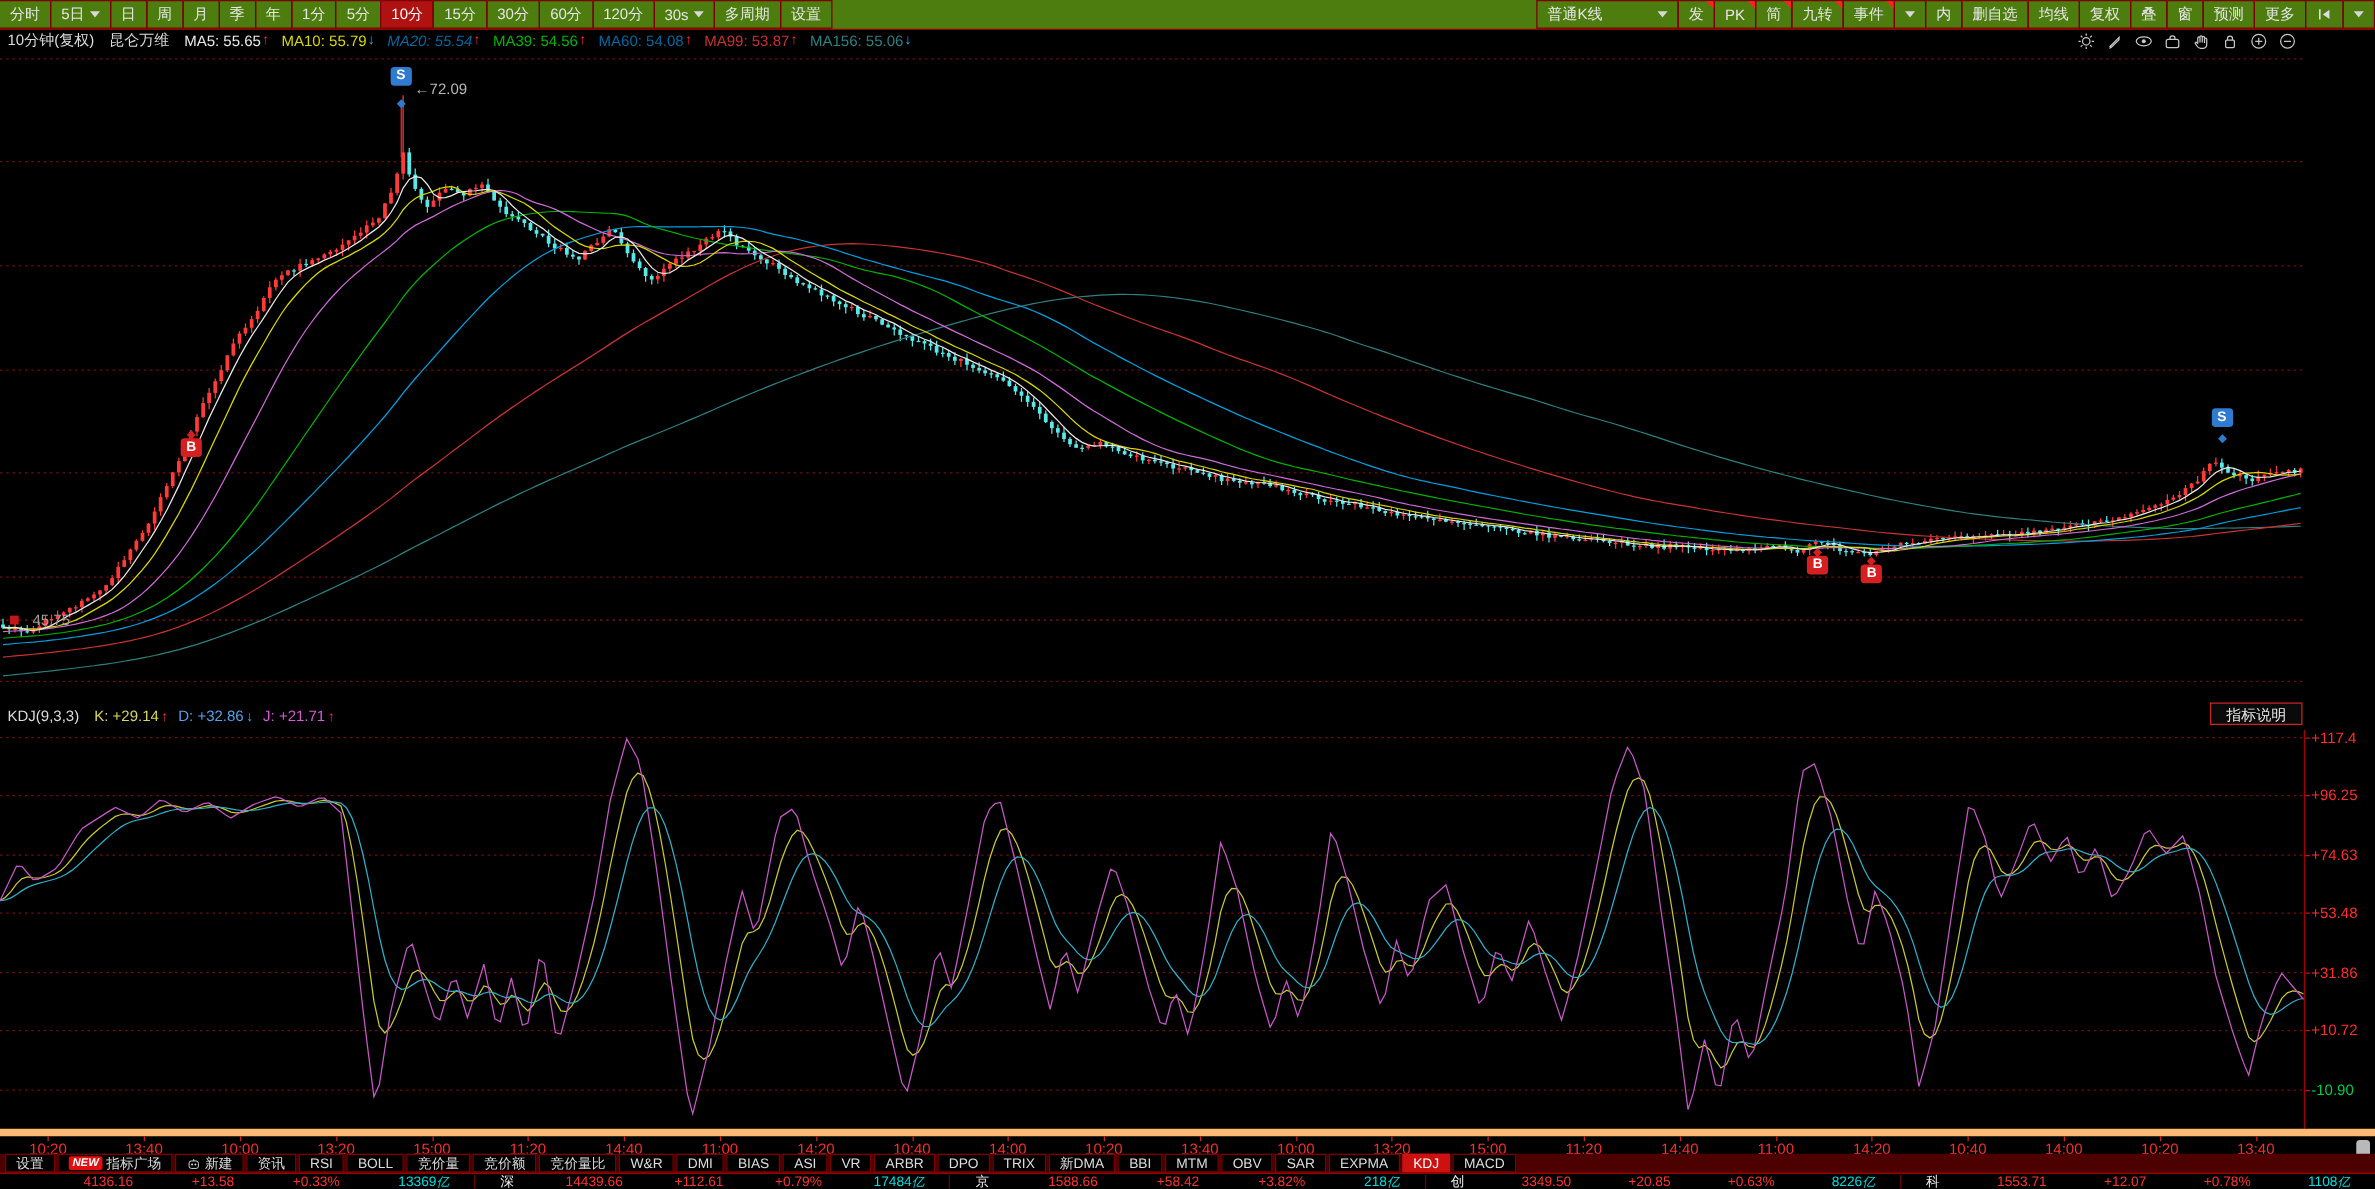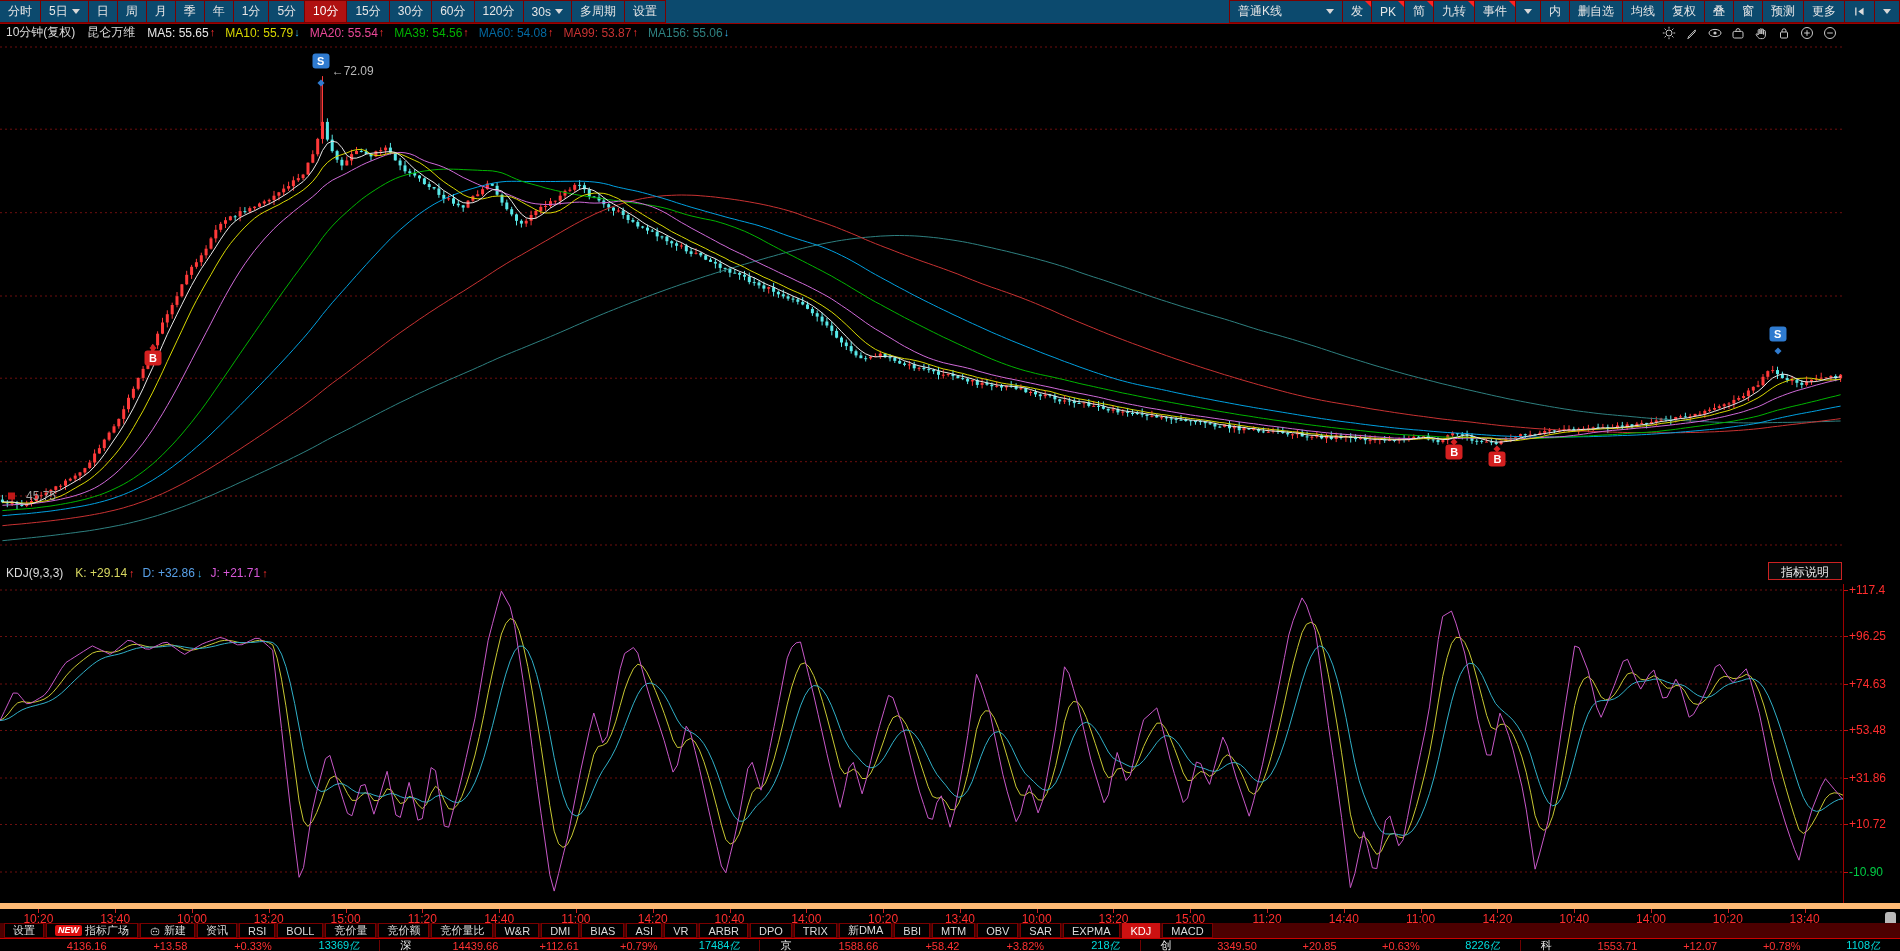--- a/index.html
+++ b/index.html
@@ -1,19 +1,19 @@
 <!DOCTYPE html>
 <html><head>
 <meta charset="utf-8">
 <style>
   html,body{margin:0;padding:0;background:#000;}
   .app{position:relative;width:1900px;height:951px;background:#000;overflow:hidden;
        font-family:"Liberation Sans","DejaVu Sans",sans-serif;-webkit-font-smoothing:antialiased;}
   
-  .topbar{position:absolute;left:0;top:0;width:1900px;height:23px;background:#0c4a6e;
+  .topbar{position:absolute;left:0;top:0;width:1900px;height:23px;background:#4d7c0f;
           border-bottom:1px solid #9b0000;display:flex;align-items:stretch;}
   .tb-group{display:flex;align-items:stretch;}
   .tb-spacer{flex:1;}
   .tb-btn{position:relative;display:flex;align-items:center;gap:4px;padding:0 8px;
           border:1px solid #7a0000;margin-left:-1px;color:#e6e6e6;font-size:12px;white-space:nowrap;cursor:pointer;}
   .tb-btn.active{background:#b01111;color:#fff;}
   .tb-btn.corner::after{content:"";position:absolute;top:0;right:0;width:0;height:0;
           border-top:6px solid #ff2222;border-left:6px solid transparent;}
   .caret{width:0;height:0;border-left:4px solid transparent;border-right:4px solid transparent;
          border-top:5px solid #d8d8d8;display:inline-block;}
@@ -193,21 +193,21 @@
   <div class="chart-header">
     <span>10分钟(复权)</span>
     <span>昆仑万维</span>
     <span id="ma-items"><span class="ma-item">
           <span style="color: rgb(232, 232, 232);">MA5: 55.65</span>
           <span class="arrow up">↑</span>
         </span><span class="ma-item">
           <span style="color: rgb(216, 216, 0);">MA10: 55.79</span>
           <span class="arrow down">↓</span>
         </span><span class="ma-item">
-          <span style="color: #ec4899;">MA20: 55.54</span>
+          <span style="color: #0369a1; font-style: italic;">MA20: 55.54</span>
           <span class="arrow up">↑</span>
         </span><span class="ma-item">
           <span style="color: rgb(0, 180, 0);">MA39: 54.56</span>
           <span class="arrow up">↑</span>
         </span><span class="ma-item">
           <span style="color: #0369a1;">MA60: 54.08</span>
           <span class="arrow up">↑</span>
         </span><span class="ma-item">
           <span style="color: rgb(200, 50, 50);">MA99: 53.87</span>
           <span class="arrow up">↑</span>

